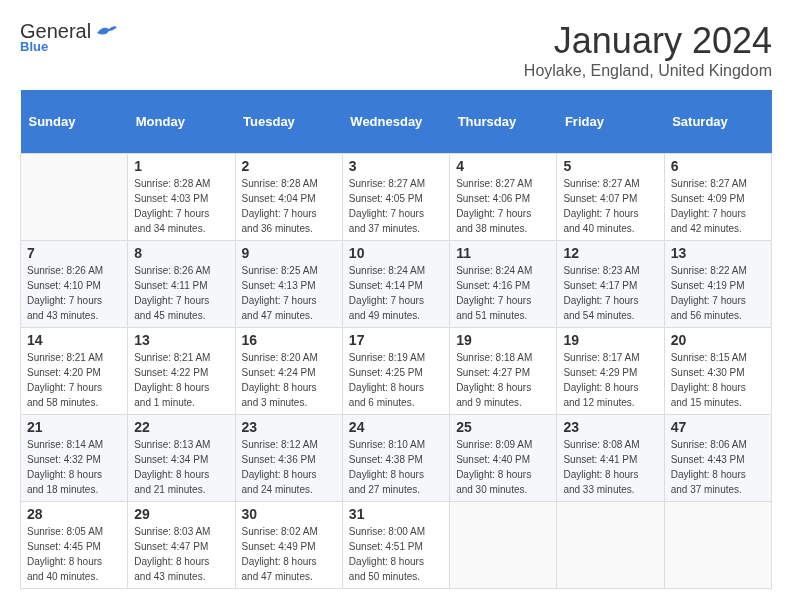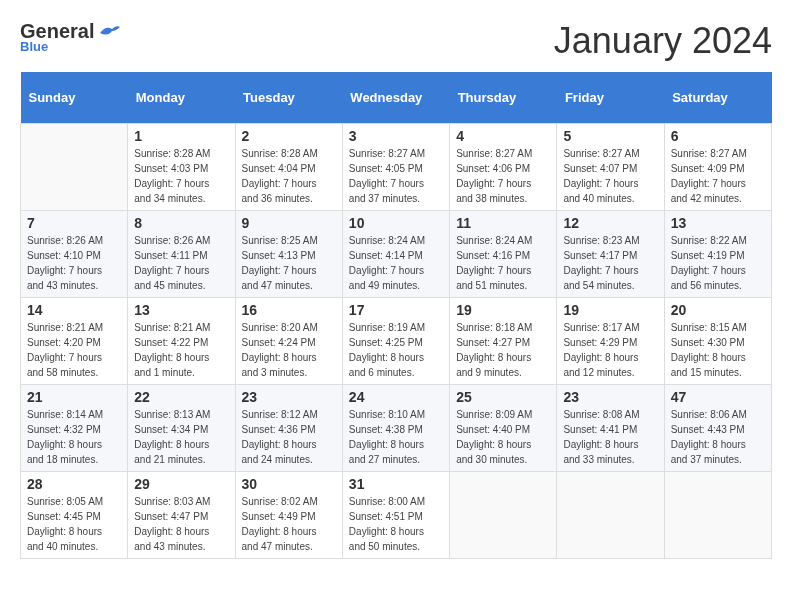--- a/index.html
+++ b/index.html
@@ -36,21 +36,21 @@
     }
     .calendar-table {
       width: 100%;
       border-collapse: collapse;
       font-size: 11px;
     }
     .calendar-table th {
       background-color: #3a7bd5;
       color: #fff;
       text-align: left;
-      padding: 18px 8px;
+      padding: 24px 8px;
       font-size: 13px;
       font-weight: bold;
     }
     .calendar-table td {
       border: 1px solid #ddd;
       vertical-align: top;
       padding: 4px 6px;
       width: calc(100% / 7);
       min-height: 80px;
       background: #fff;
@@ -77,31 +77,32 @@
       align-items: center;
       gap: 4px;
     }
   </style>
 </head>
 <body>
 
 <div class="header">
   <div class="logo">
     <div class="logo-container">
-      <span style="font-size:20px; font-weight:bold; color:#1a1a2e;">
+      <span style="font-size:20px; font-weight:normal; color:#1a1a2e;">
         <span style="color:#333;">General</span>
       </span>
       <svg width="22" height="18" viewBox="0 0 22 18">
         <path d="M2,10 Q8,2 14,6 Q18,2 22,4 Q18,8 14,8 Q10,14 2,10Z" fill="#3a7bd5"></path>
       </svg>
     </div>
     <span style="font-size:13px; font-weight:bold; color:#3a7bd5; margin-top:-4px;">Blue</span>
   </div>
   <div class="title-section">
     <div class="month-title">January 2024</div>
+    <div class="location-title">Hoylake, England, United Kingdom</div>
   </div>
 </div>
 
 <table class="calendar-table">
   <thead>
     <tr>
     <th>Sunday</th>
         <th>Monday</th>
         <th>Tuesday</th>
         <th>Wednesday</th>

